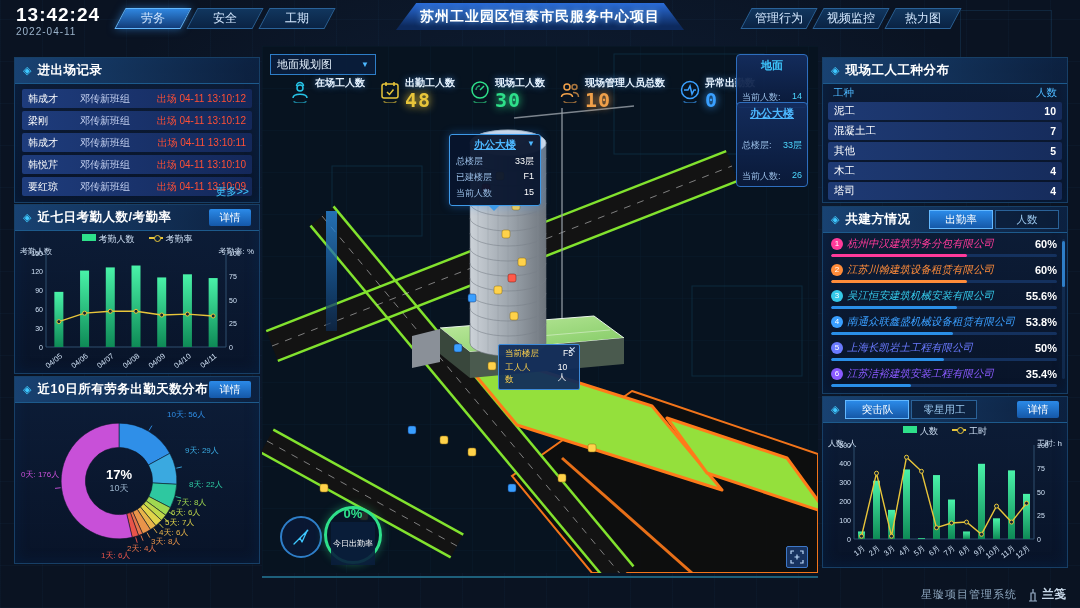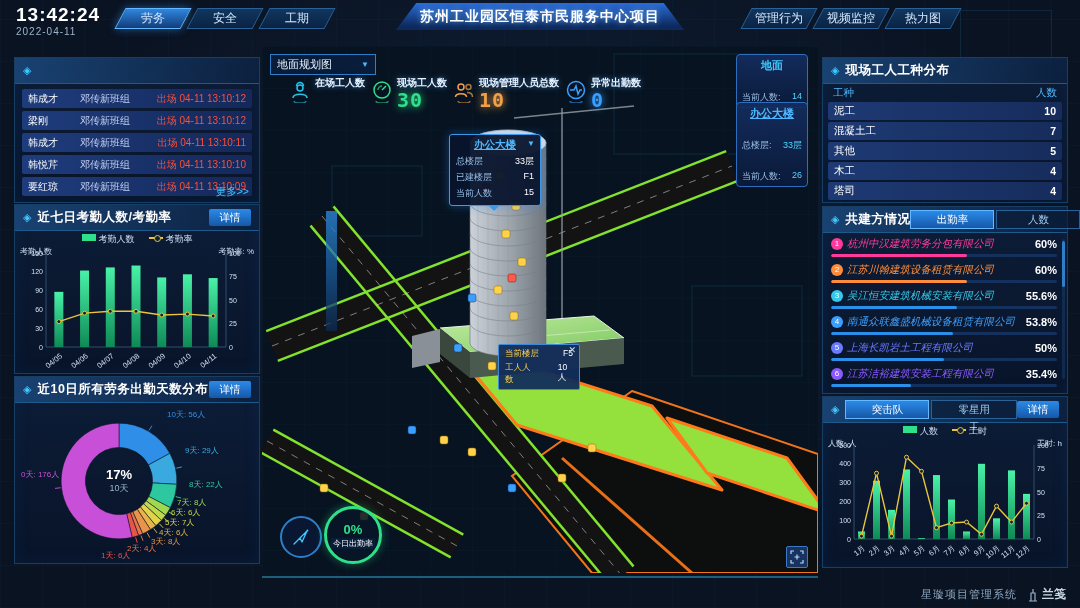--- a/index.html
+++ b/index.html
@@ -65,21 +65,21 @@
   .d-tag{position:absolute;font-size:8px;white-space:nowrap;}
   
   .w-head{display:flex;justify-content:space-between;padding:0 10px;height:18px;align-items:center;
     color:#4db8ff;font-size:10.5px;}
   .w-row{height:18px;margin:0 5px 2px;display:flex;justify-content:space-between;align-items:center;
     padding:0 6px;background:linear-gradient(90deg,#1e3a74,#162c5c);border-radius:2px;font-size:10.5px;}
   .w-row .wn{color:#fff;}
   .w-row .wv{color:#fff;font-weight:bold;}
   
   .seg{display:flex;gap:2px;}
-  .seg-btn{min-width:40px;padding:0 21px;height:17px;line-height:17px;font-size:10.5px;text-align:center;
+  .seg-btn{min-width:40px;padding:0 11px;height:17px;line-height:17px;font-size:10.5px;text-align:center;
     border:1px solid #2a6298;color:#9cc8ee;cursor:pointer;background:rgba(10,26,52,.6);}
   .seg-btn.active{background:linear-gradient(180deg,#2b8ae8,#1558a8);color:#fff;border-color:#63b8ff;}
   .p-body{padding:4px 10px 0 8px;height:152px;overflow:hidden;position:relative;}
   .p-row{margin-bottom:6px;}
   .p-line{display:flex;align-items:center;}
   .p-badge{width:12px;height:12px;border-radius:50%;color:#fff;font-size:8px;line-height:12px;
     text-align:center;margin-right:4px;flex:none;}
   .p-name{flex:1;font-size:10.5px;font-style:italic;white-space:nowrap;overflow:hidden;}
   .p-val{font-size:11px;color:#fff;font-weight:bold;margin-left:4px;}
   .p-track{height:3px;background:#14315e;margin-top:3px;border-radius:2px;overflow:hidden;}
@@ -88,21 +88,21 @@
   .p-scroll{position:absolute;right:2px;top:34px;width:3px;height:46px;background:#2e7ec8;border-radius:2px;cursor:pointer;}
   
   .scene{position:absolute;left:262px;top:46px;width:556px;height:530px;border-bottom:2px solid #1d5f7a;}
   .scene svg.map{position:absolute;inset:0;}
   .dropdown{position:absolute;left:8px;top:8px;width:106px;height:21px;box-sizing:border-box;
     background:rgba(10,30,60,.9);border:1px solid #2e7ec8;display:flex;align-items:center;
     padding:0 6px;font-size:11px;color:#e8f4ff;cursor:pointer;}
   .dropdown .cap{flex:1;}
   .caret{color:#4db8ff;font-size:8px;}
   .caret::before{content:"▼";}
-  .stats{position:absolute;left:26px;top:30px;display:flex;gap:5px;}
+  .stats{position:absolute;left:26px;top:30px;display:flex;gap:13px;}
   .stat{display:flex;align-items:flex-start;color:var(--c);}
   .s-icon{width:24px;height:24px;margin:3px 3px 0 0;flex:none;}
   .s-label{display:block;color:#e8f4ff;font-size:10px;font-weight:bold;white-space:nowrap;
     text-shadow:0 0 6px rgba(80,160,255,.6);}
   .s-num{display:block;font-family:"DejaVu Sans Mono",monospace;font-size:20px;font-weight:bold;
     line-height:21px;letter-spacing:1px;text-shadow:0 0 8px currentColor;}
   .bp{position:absolute;left:187px;top:88px;width:92px;box-sizing:border-box;background:rgba(7,20,45,.95);
     border:1px solid #3e9ae8;border-radius:3px;box-shadow:0 0 10px rgba(40,140,255,.4);
     font-size:9px;padding:3px 6px 5px;}
   .bp::after{content:"";position:absolute;left:38px;bottom:-6px;border:6px solid transparent;
@@ -122,21 +122,21 @@
   .oc-title{text-align:center;color:#3ec8ff;font-weight:bold;font-size:11px;}
   .oc-title.link{color:#4db8ff;text-decoration:underline;}
   .oc-row{display:flex;justify-content:space-between;color:#9cc0e8;margin-top:18px;}
   .oc-row b{color:#4dd8ff;font-weight:normal;}
   .compass{position:absolute;left:18px;top:470px;width:38px;height:38px;border:2px solid #2e7ec8;border-radius:50%;
     background:rgba(10,26,58,.7);display:flex;align-items:center;justify-content:center;cursor:pointer;}
   .ring{position:absolute;left:62px;top:460px;width:52px;height:52px;border:3px solid #2ee08a;border-radius:50%;
     background:rgba(8,22,40,.88);display:flex;flex-direction:column;align-items:center;justify-content:center;
     box-shadow:0 0 10px rgba(46,224,138,.4);}
   .ring-val{color:#2ee08a;font-weight:bold;font-size:13px;}
-  .ring-label{color:#fff;font-size:8px;background:rgba(10,30,60,.9);padding:0 2px;margin-top:1px;white-space:nowrap;}
+  .ring-label{color:#fff;font-size:8px;background:rgba(10,30,60,.9);padding:16px 2px;margin-top:1px;white-space:nowrap;}
   .fs{position:absolute;left:524px;top:500px;width:22px;height:22px;box-sizing:border-box;
     background:rgba(25,55,105,.9);border:1px solid #3e78c8;border-radius:2px;display:flex;
     align-items:center;justify-content:center;cursor:pointer;}
   
   .footer{position:absolute;right:14px;bottom:5px;display:flex;align-items:center;gap:10px;}
   .sys{color:#8fa8c0;font-size:11px;letter-spacing:1px;text-align:right;}
   .logo{display:flex;align-items:center;gap:3px;color:#c8d8e8;font-size:12px;font-weight:bold;}
 </style>
 </head>
 <body>
@@ -153,20 +153,21 @@
   <div class="tab" style="left:192px;"><span>安全</span></div>
   <div class="tab" style="left:264px;"><span>工期</span></div>
   <div class="banner">苏州工业园区恒泰市民服务中心项目</div>
   <div class="tab" style="left:746px;"><span>管理行为</span></div>
   <div class="tab" style="left:818px;"><span>视频监控</span></div>
   <div class="tab" style="left:890px;"><span>热力图</span></div>
 
   <div class="panel" style="left:14px;top:57px;height:144px;">
     <div class="panel-h">
       <span class="ph-icon"></span>
+      <span class="ph-title">进出场记录</span>
     </div>
     <div class="e-body">
       <div class="e-row">
           <span class="e-name">韩成才</span>
           <span class="e-group">邓传新班组</span>
           <span class="e-status">出场 04-11 13:10:12</span>
         </div>
       <div class="e-row">
           <span class="e-name">梁刚</span>
           <span class="e-group">邓传新班组</span>
@@ -427,20 +428,33 @@
       <div class="stat" style="--c: #27c5e8;">
         <svg class="s-icon" viewBox="0 0 24 24" fill="none" stroke="currentColor" stroke-width="1.5">
           <path d="M8.5,7 a3.5,3.5 0 0 1 7,0"></path>
             <circle cx="12" cy="9" r="3"></circle>
             <path d="M5,19 c0,-5 14,-5 14,0"></path>
             <path d="M6,22 a6,2 0 0 0 12,0" opacity="0.6"></path>
         </svg>
         <div class="s-txt">
             <span class="s-label">在场工人数</span>
             <span class="s-num"></span>
+          </div>
+      </div>
+      <div class="stat" style="--c: #e8c53a;">
+        <svg class="s-icon" viewBox="0 0 24 24" fill="none" stroke="currentColor" stroke-width="1.5">
+          <rect x="4" y="5" width="16" height="14" rx="2"></rect>
+            <line x1="8" y1="3" x2="8" y2="7"></line>
+            <line x1="16" y1="3" x2="16" y2="7"></line>
+            <polyline points="9,13 11.5,15.5 15.5,10.5"></polyline>
+            <path d="M6,22 a6,2 0 0 0 12,0" opacity="0.6"></path>
+        </svg>
+        <div class="s-txt">
+            <span class="s-label">出勤工人数</span>
+            <span class="s-num">48</span>
           </div>
       </div>
       <div class="stat" style="--c: #2ee08a;">
         <svg class="s-icon" viewBox="0 0 24 24" fill="none" stroke="currentColor" stroke-width="1.5">
           <circle cx="12" cy="11" r="8"></circle>
             <path d="M12,11 L16,7"></path>
             <path d="M8,11 a4,4 0 0 1 4,-4" opacity="0.7"></path>
             <path d="M6,22 a6,2 0 0 0 12,0" opacity="0.6"></path>
         </svg>
         <div class="s-txt">

